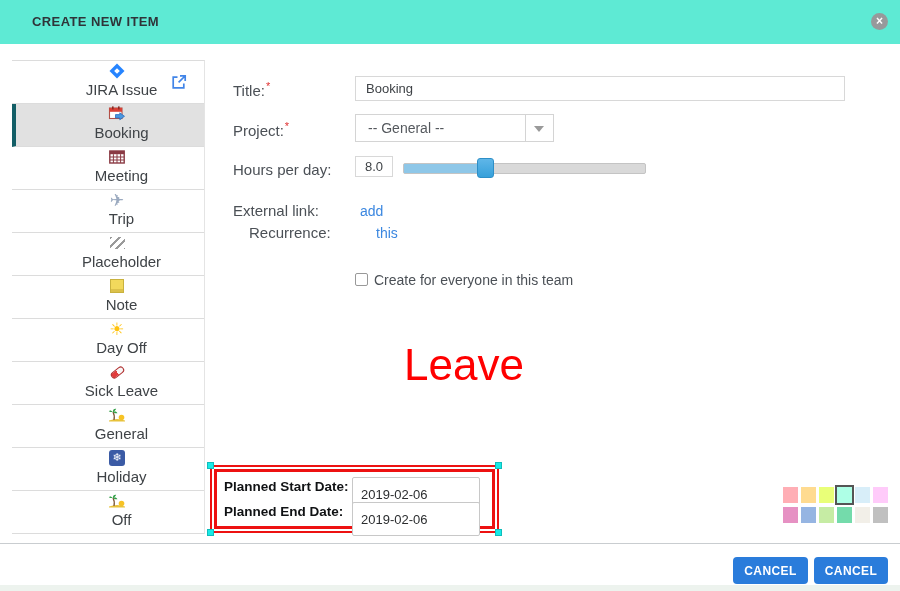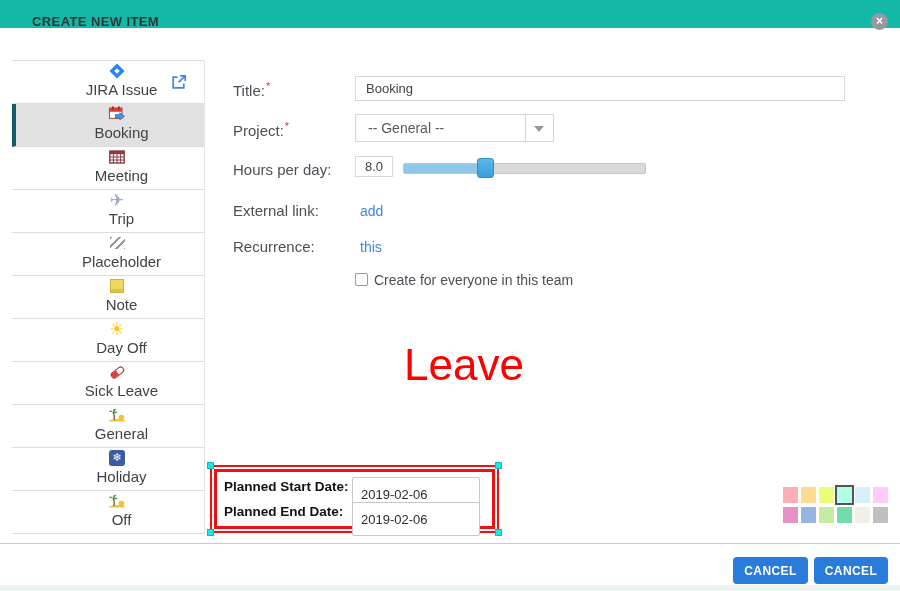--- a/index.html
+++ b/index.html
@@ -1,21 +1,21 @@
 <!DOCTYPE html>
 <html><head>
 <meta charset="utf-8">
 <style>
   * { margin:0; padding:0; box-sizing:border-box; }
   html,body { width:900px; height:591px; overflow:hidden; }
   body { font-family:"Liberation Sans", sans-serif; background:#fff; }
   #app { position:relative; width:900px; height:591px; background:#fff; }
 
   
-  .hdr { position:absolute; left:0; top:0; width:900px; height:28px; background:#14b8a6; }
+  .hdr { position:absolute; left:0; top:0; width:900px; height:44px; background:#5eead4; }
   .hdr-title { position:absolute; left:32px; top:0; line-height:44px; font-size:13px; font-weight:700; letter-spacing:.4px; color:#2F3439; }
   .close-btn { position:absolute; right:12px; top:13px; width:17px; height:17px; border-radius:50%; background:#97999B; color:#fff; font-size:12px; font-weight:700; text-align:center; line-height:16px; cursor:pointer; }
 
   
   .sidebar { position:absolute; left:12px; top:60px; width:193px; border-top:1px solid #DCDCDC; border-right:1px solid #E4E4E4; background:#fff; }
   .side-item { position:relative; height:43px; border-bottom:1px solid #DCDCDC; display:flex; align-items:center; padding-left:18px; cursor:pointer;flex-direction:column; }
   .side-item.selected { background:#E1E1E1; border-left:4px solid #135E66; padding-left:14px; }
   .sicon { width:20px; height:18px; display:inline-flex; align-items:center; justify-content:center; flex:0 0 20px; }
   .slabel { margin-left:9px; font-size:15px; color:#3F4347; }
   .ext { position:absolute; right:16px; top:12px; width:18px; height:18px; }
@@ -196,21 +196,21 @@
       <div class="slider-fill" style="width: 34%;"></div>
       <div class="slider-handle" style="left: calc(34% - 9px);"></div>
     </div>
   </div>
 
   <div class="form-row" style="top:202px; height:20px;">
     <span class="flabel">External link:</span>
     <a class="link" style="position:absolute; left:127px; top:1px;">add</a>
   </div>
 
-  <div class="form-row" style="top:238px; height:20px;">
+  <div class="form-row" style="top:224px; height:20px;margin-left:16px;">
     <span class="flabel">Recurrence:</span>
     <a class="link" style="position:absolute; left:127px; top:1px;">this</a>
   </div>
 
   <div class="form-row" style="top:272px; height:18px;">
     <span class="cb"></span>
     <span class="cb-label">Create for everyone in this team</span>
   </div>
 
   <div class="after-text">Leave</div>

